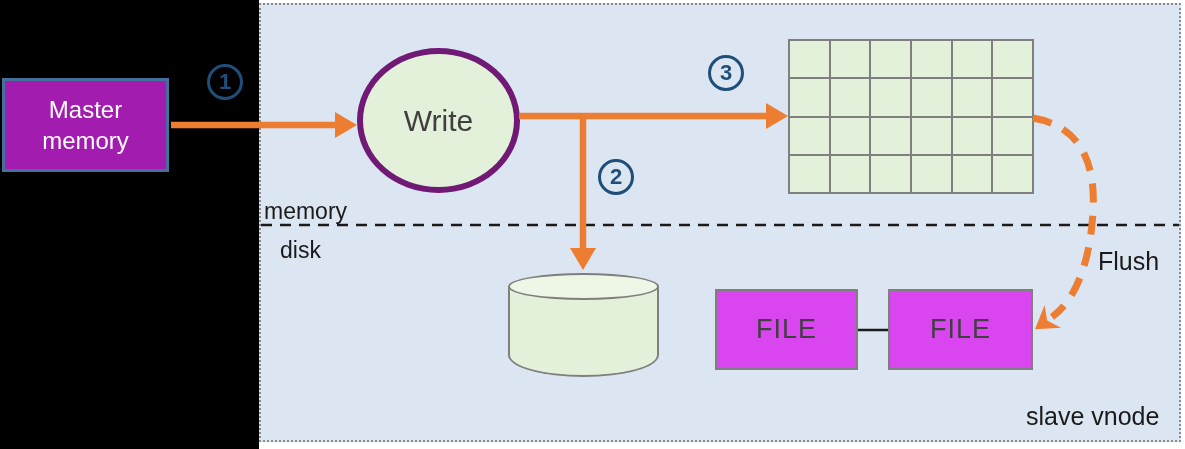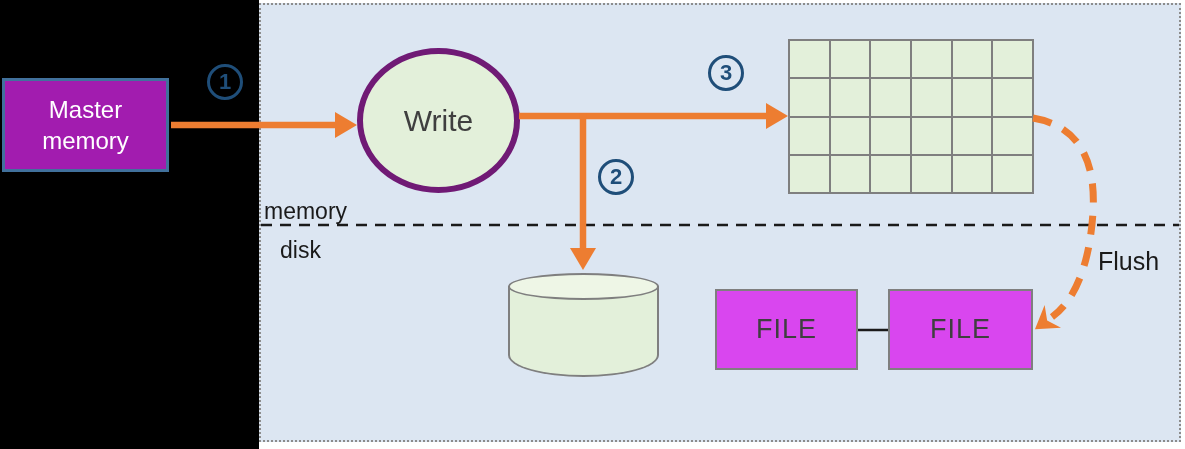--- a/index.html
+++ b/index.html
@@ -141,20 +141,21 @@
   <div class="node file file1">
     <span>FILE</span>
   </div>
   <div class="node file file2">
     <span>FILE</span>
   </div>
 
   <div class="lbl memory-lbl">memory</div>
   <div class="lbl disk-lbl">disk</div>
   <div class="lbl flush-lbl">Flush</div>
+  <div class="lbl slave-lbl">slave vnode</div>
 
   <div class="badge badge1">1</div>
   <div class="badge badge2">2</div>
   <div class="badge badge3">3</div>
 
   <svg class="arrows" viewBox="0 0 1185 449">
     <defs>
       <marker id="ah" markerUnits="userSpaceOnUse" markerWidth="24" markerHeight="30" refX="1" refY="14" orient="auto">
         <path d="M0,1 L22,14 L0,27 Z" fill="#ED7D31"></path>
       </marker>

